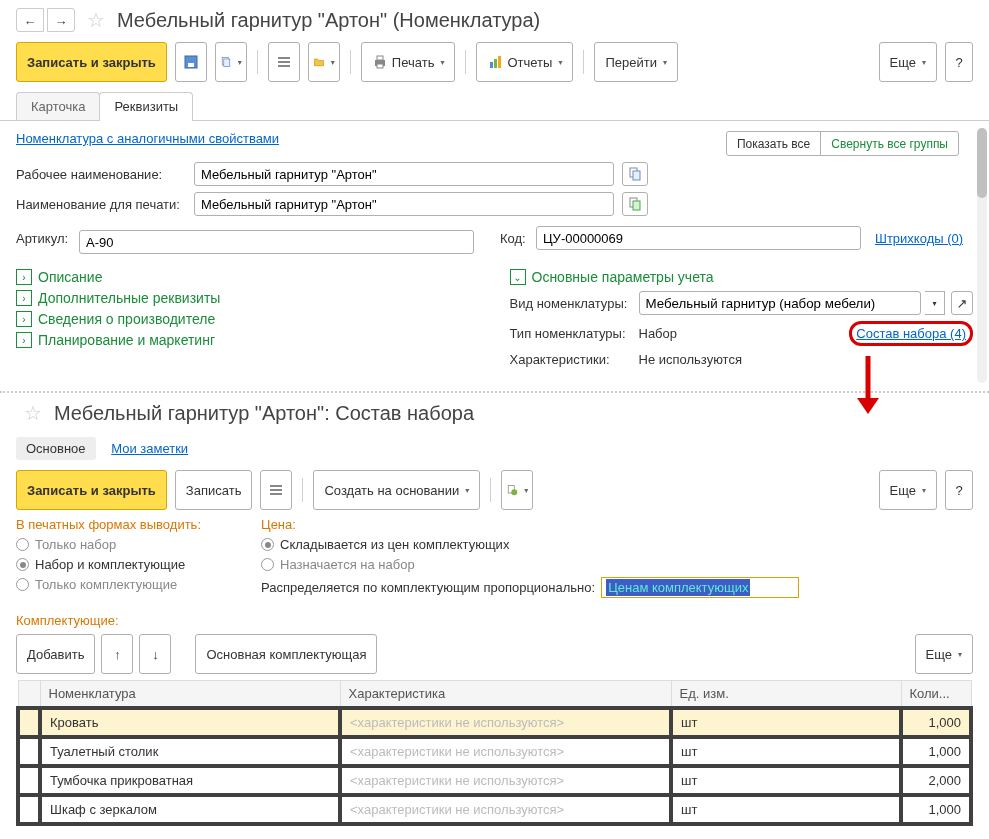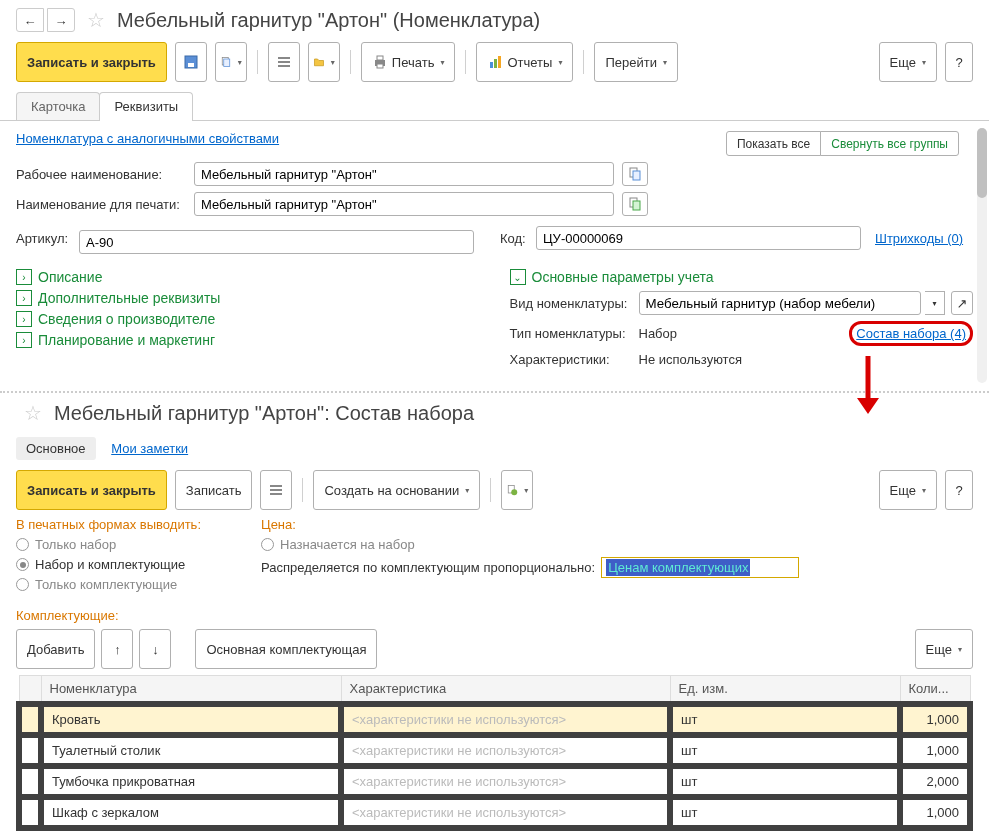--- a/index.html
+++ b/index.html
@@ -66,21 +66,21 @@
   .radio-row.active{color:#333;}
   .radio{width:13px;height:13px;border:1px solid #999;border-radius:50%;display:flex;align-items:center;justify-content:center;}
   .radio.checked::after{content:"";width:6px;height:6px;border-radius:50%;background:#888;}
   
   .dist-row{display:flex;align-items:center;gap:6px;margin:4px 0;}
   .highlight-box{border:1px solid #d4a800;padding:2px 4px;}
   .highlight-text{background:#3e5ec7;color:#5eead4;padding:1px 2px;}
   
   .table{width:100%;border-collapse:collapse;margin-top:4px;}
   .table th{background:#f5f5f5;border:1px solid #ddd;padding:5px 8px;text-align:left;font-weight:normal;color:#555;font-size:13px;}
-  .table td{border:6px solid #404040;padding:5px 8px;font-size:13px;}
+  .table td{border:4px solid #404040;padding:5px 8px;font-size:13px;}
   .table tr.selected{background:#fff4d0;}
   .placeholder{color:#bbb;}
   .right{text-align:right;}
   
   .scroll{position:absolute;right:2px;top:128px;width:10px;height:255px;background:#f0f0f0;border-radius:5px;}
   .thumb{width:100%;height:70px;background:#c0c0c0;border-radius:5px;}
   
   .arrow{position:absolute;left:853px;top:356px;pointer-events:none;}
   
   .icon-svg{width:16px;height:16px;}
@@ -288,20 +288,24 @@
         <span class="radio checked"></span>
         <span>Набор и комплектующие</span>
       </div>
     <div class="radio-row">
         <span class="radio"></span>
         <span>Только комплектующие</span>
       </div>
   </div>
   <div class="radio-col">
     <div class="orange-label">Цена:</div>
+    <div class="radio-row active">
+        <span class="radio checked"></span>
+        <span>Складывается из цен комплектующих</span>
+      </div>
     <div class="radio-row">
         <span class="radio"></span>
         <span>Назначается на набор</span>
       </div>
     <div class="dist-row">
       <span>Распределяется по комплектующим пропорционально:</span>
       <span class="highlight-box"><span class="highlight-text">Ценам комплектующих</span>&nbsp;&nbsp;&nbsp;&nbsp;&nbsp;&nbsp;&nbsp;&nbsp;&nbsp;&nbsp;&nbsp;&nbsp;</span>
     </div>
   </div>
 </div>

